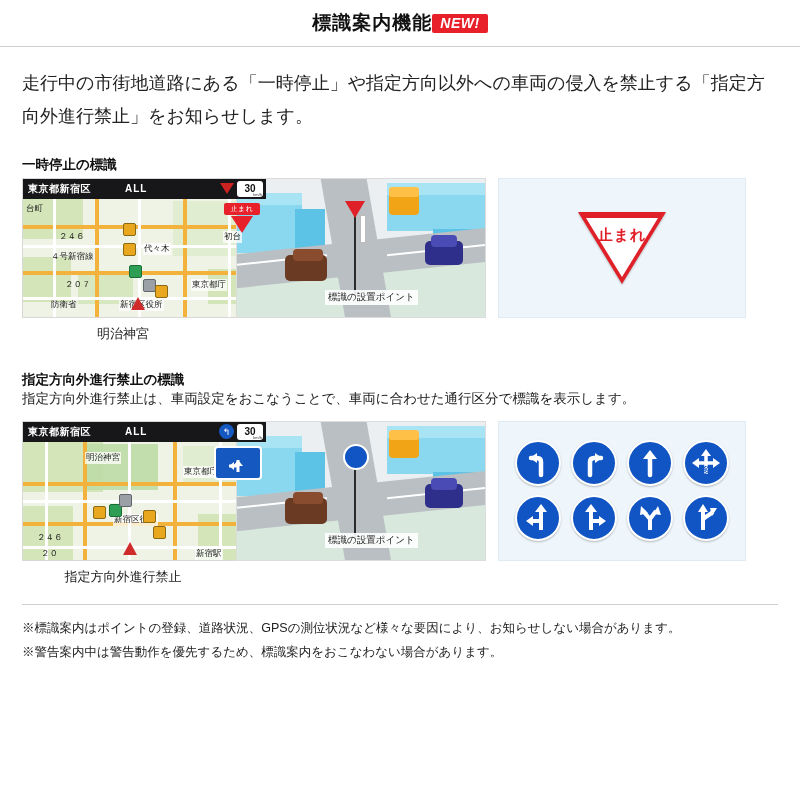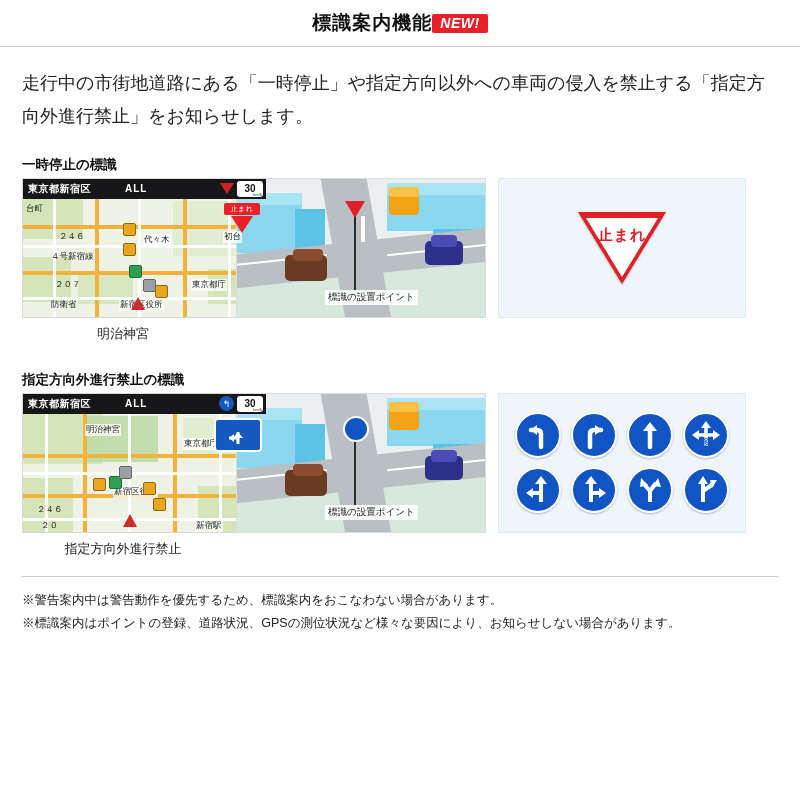--- a/index.html
+++ b/index.html
@@ -393,26 +393,26 @@
                 <div class="speed-badge">
                   <span>30</span>
                   <span class="unit">km/h</span>
                 </div>
               </div>
             </div>
 
             <div class="map-label" style="left:3px;top:24px;">台町</div>
             <div class="map-label" style="left:36px;top:52px;">２４６</div>
             <div class="map-label" style="left:28px;top:72px;">４号新宿線</div>
-            <div class="map-label" style="left:32px;top:100px;">２０７</div>
+            <div class="map-label" style="left:42px;top:100px;">２０７</div>
             <div class="map-label" style="left:28px;top:120px;">防衛省</div>
             <div class="map-label white-box" style="left:96px;top:120px;">新宿区役所</div>
             <div class="map-label white-box" style="left:168px;top:100px;">東京都庁</div>
             <div class="map-label white-box" style="left:200px;top:52px;">初台</div>
-            <div class="map-label white-box" style="left:120px;top:55px;">代々木</div>
+            <div class="map-label white-box" style="left:120px;top:64px;">代々木</div>
 
             <div class="poi" style="left:100px;top:44px;"></div>
             <div class="poi" style="left:100px;top:64px;"></div>
             <div class="poi green" style="left:106px;top:86px;"></div>
             <div class="poi gray" style="left:120px;top:100px;"></div>
             <div class="poi" style="left:132px;top:106px;"></div>
 
             <div class="stop-flag">
               <div class="lbl">止まれ</div>
               <div class="tri"></div>
@@ -459,20 +459,21 @@
               <div class="txt">止まれ</div>
             </div>
           </div>
         </div>
 
       </div>
     </div>
 
     <div class="section" style="margin-top:28px;">
       <div class="section-title">指定方向外進行禁止の標識</div>
+      <div class="section-desc" style="margin-top:-6px;">指定方向外進行禁止は、車両設定をおこなうことで、車両に合わせた通行区分で標識を表示します。</div>
 
       <div class="panels">
 
         <div class="panel panel-nav">
           <div class="navi">
             <div class="map-green" style="left:0;top:20px;width:80px;height:50px;"></div>
             <div class="map-green" style="left:60px;top:22px;width:75px;height:46px;background:#bcdca6;"></div>
             <div class="map-green" style="left:0;top:84px;width:50px;height:56px;"></div>
             <div class="map-green" style="left:160px;top:24px;width:85px;height:40px;background:#dfeccd;"></div>
             <div class="map-green" style="left:175px;top:92px;width:70px;height:48px;"></div>
@@ -629,18 +630,18 @@
               </div>
 
             </div>
           </div>
         </div>
 
       </div>
     </div>
 
     <div class="footer">
+      <div>※標識案内はポイントの登録、道路状況、GPSの測位状況など様々な要因により、お知らせしない場合があります。</div>
       <div>※警告案内中は警告動作を優先するため、標識案内をおこなわない場合があります。</div>
-      <div>※標識案内はポイントの登録、道路状況、GPSの測位状況など様々な要因により、お知らせしない場合があります。</div>
     </div>
 
   </div>
 </div>
 
 </body></html>

